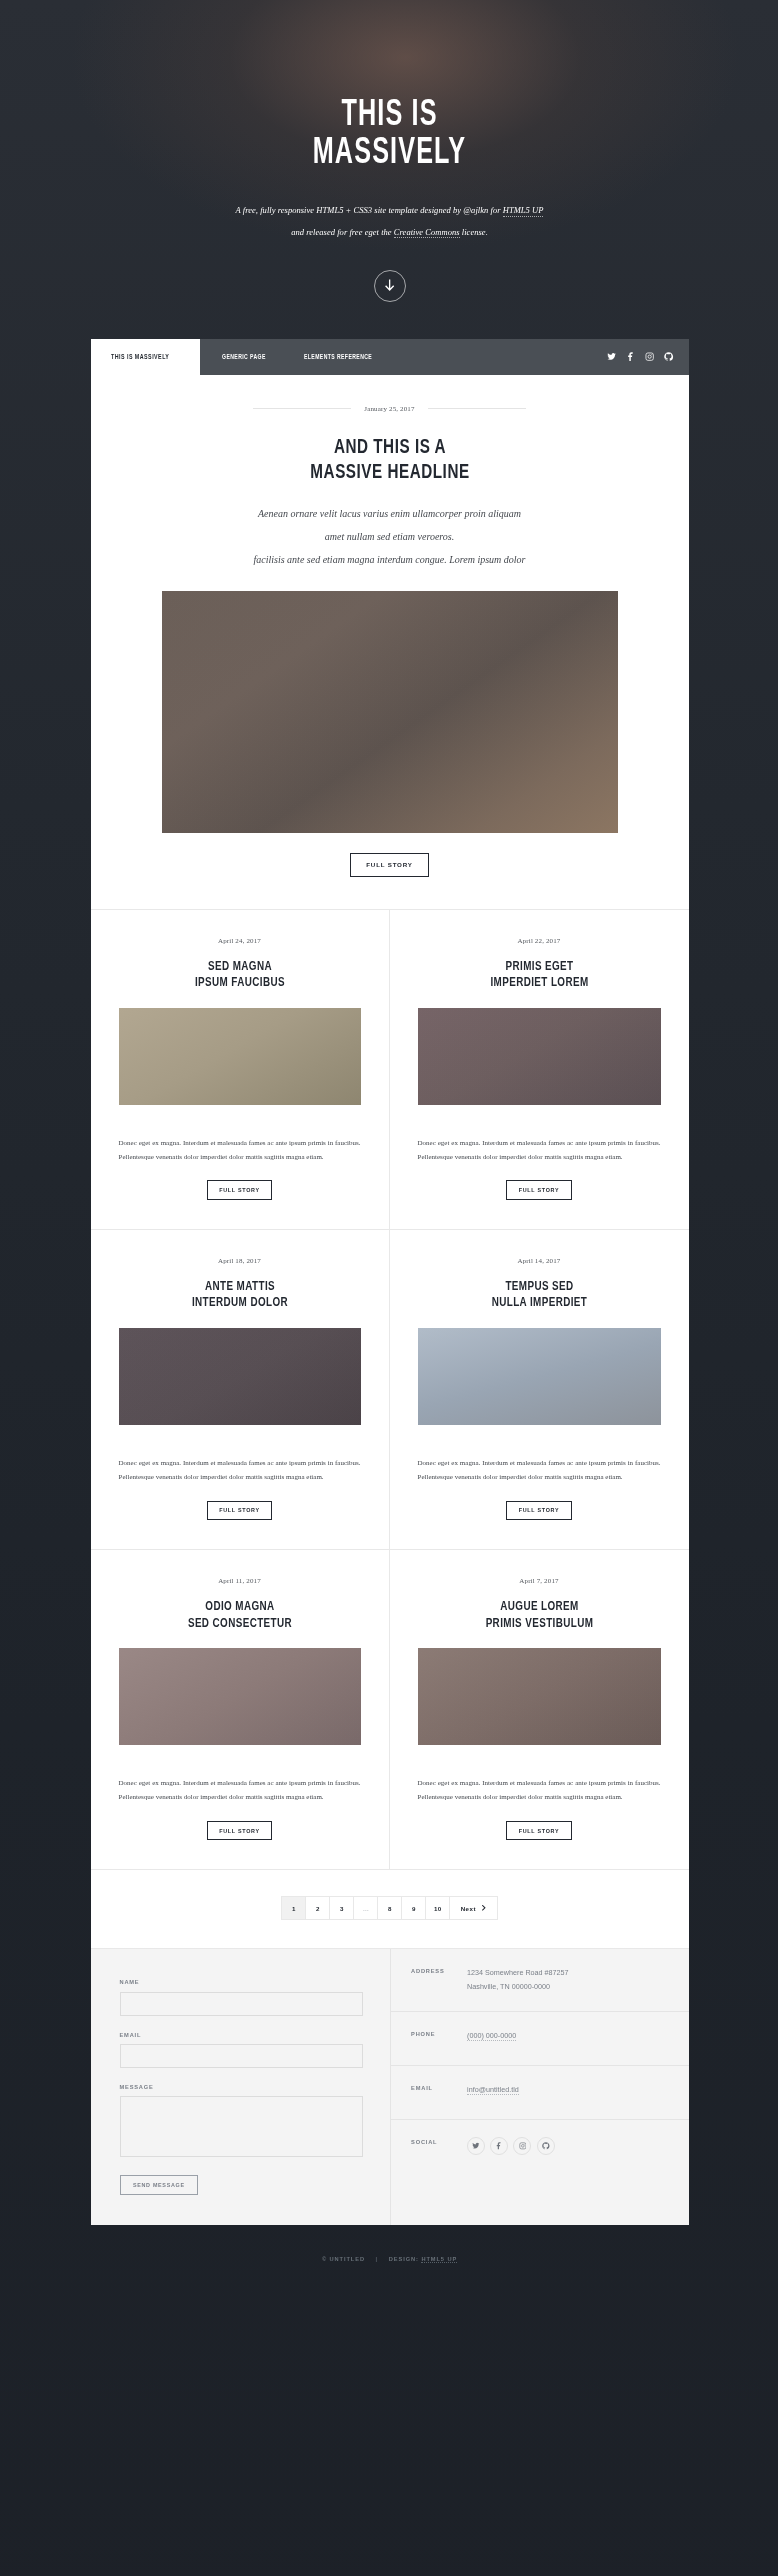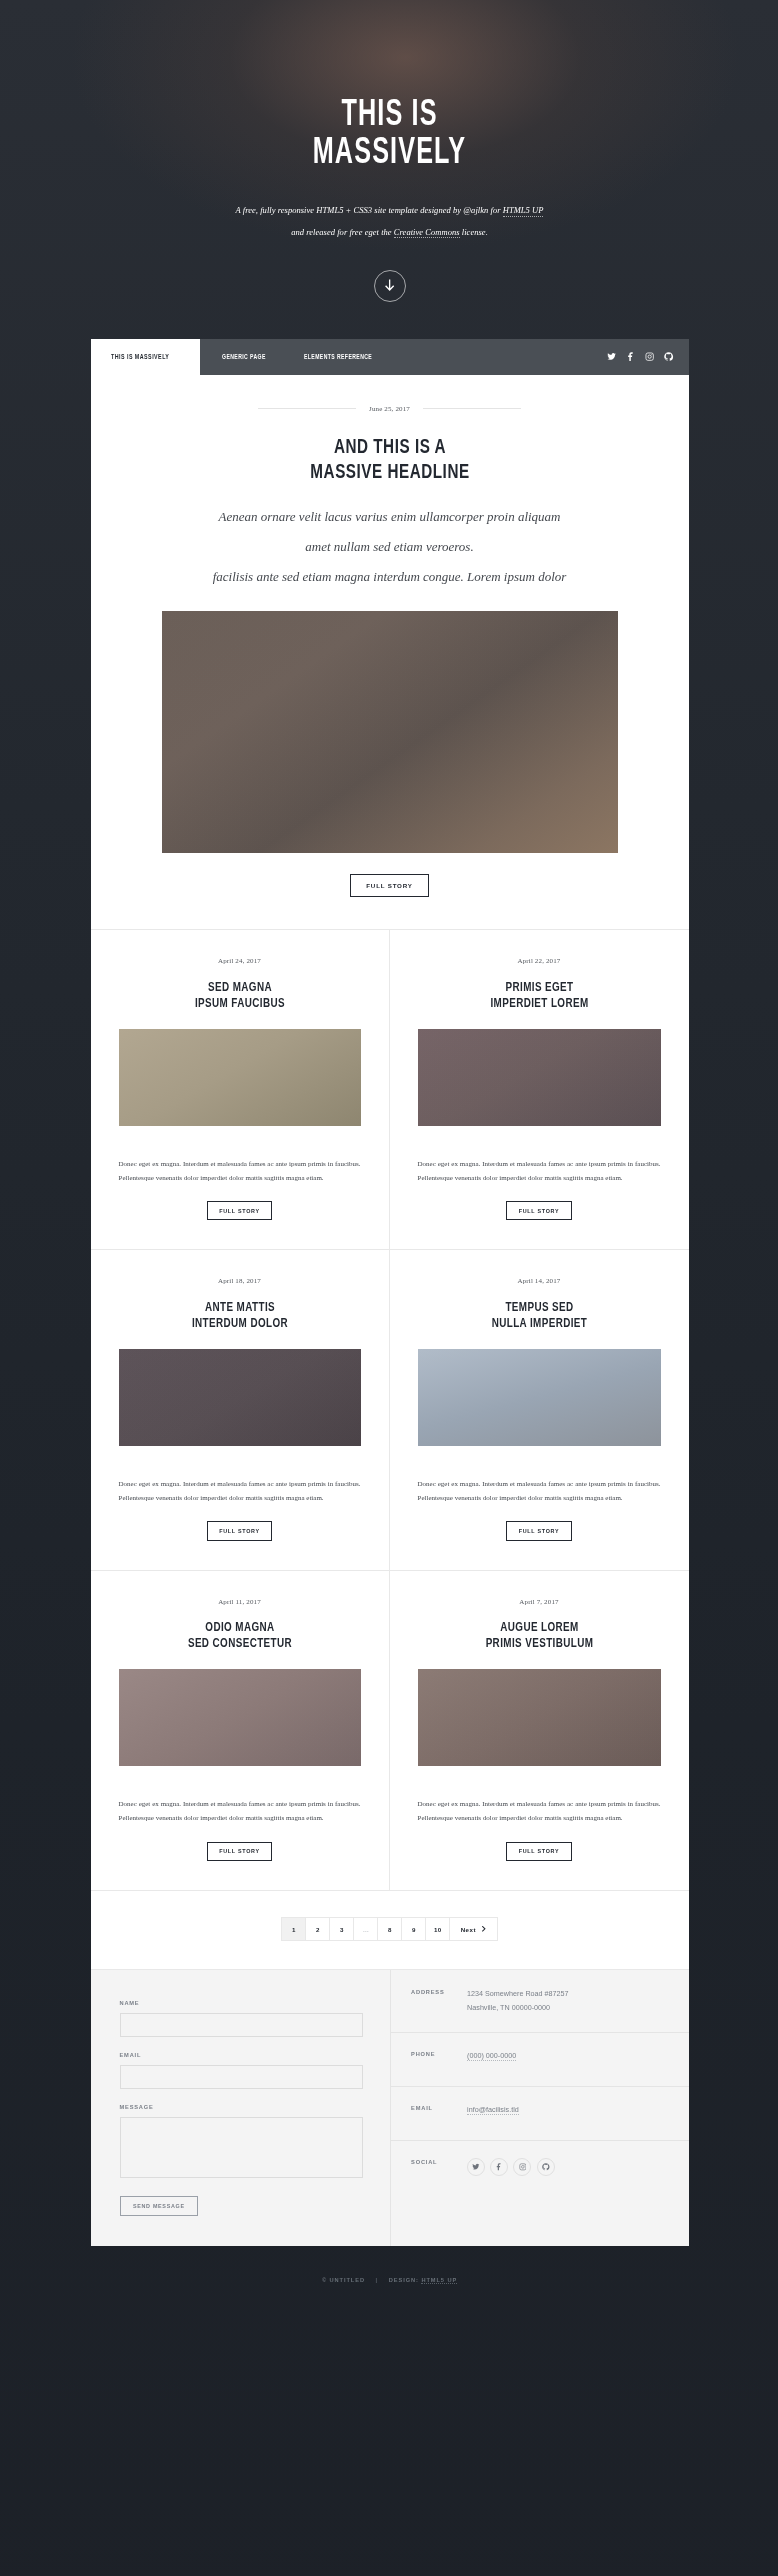--- a/index.html
+++ b/index.html
@@ -189,21 +189,21 @@
     line-height: 1.22;
     letter-spacing: 0.035em;
     text-transform: uppercase;
     color: #232830;
     transform: scaleX(0.74);
   }
   .featured .excerpt {
     margin-top: 18.5px;
     font-family: "Liberation Serif", serif;
     font-style: italic;
-    font-size: 13px;
+    font-size: 10px;
     line-height: 2.3;
     color: #44484e;
   }
   .featured .thumb {
     margin: 19.6px auto 0;
     width: 456px;
     height: 242px;
     background: linear-gradient(145deg, #6c6059 0%, #6f625b 28%, #5e544f 55%, #7d6b5d 82%, #8d7763 100%);
     position: relative;
   }
@@ -482,21 +482,21 @@
               <path d="M12 .5C5.7.5.6 5.6.6 11.9c0 5 3.3 9.3 7.8 10.8.6.1.8-.2.8-.6v-2c-3.2.7-3.9-1.5-3.9-1.5-.5-1.3-1.3-1.7-1.3-1.7-1-.7.1-.7.1-.7 1.1.1 1.7 1.2 1.7 1.2 1 1.8 2.7 1.3 3.4 1 .1-.8.4-1.3.7-1.6-2.6-.3-5.3-1.3-5.3-5.8 0-1.3.5-2.3 1.2-3.1-.1-.3-.5-1.5.1-3.2 0 0 1-.3 3.2 1.2a11 11 0 0 1 5.8 0c2.2-1.5 3.2-1.2 3.2-1.2.6 1.7.2 2.9.1 3.2.8.8 1.2 1.8 1.2 3.1 0 4.5-2.7 5.5-5.3 5.8.4.4.8 1.1.8 2.2v3.3c0 .4.2.7.8.6a11.4 11.4 0 0 0 7.8-10.8C23.4 5.6 18.3.5 12 .5z"></path>
             </svg>
           </a>
         </div>
       </div>
     </nav>
 
     <article class="featured">
       <div class="post-date-rule">
         <div class="rule"></div>
-        <span class="post-date">June 25, 2017</span>
+        <span class="post-date">January 25, 2017</span>
         <div class="rule"></div>
       </div>
       <h2>
         <span>AND THIS IS A</span><br>
         <span>MASSIVE HEADLINE</span>
       </h2>
       <div class="excerpt">
         <div>Aenean ornare velit lacus varius enim ullamcorper proin aliquam</div>
         <div>amet nullam sed etiam veroeros.</div>
         <div>facilisis ante sed etiam magna interdum congue. Lorem ipsum dolor</div>
@@ -559,21 +559,21 @@
               <div>1234 Somewhere Road #87257</div>
               <div>Nashville, TN 00000-0000</div>
             </div>
           </div>
           <div class="info-row">
             <div class="info-label">Phone</div>
             <div class="info-value"><a href="#">(000) 000-0000</a></div>
           </div>
           <div class="info-row">
             <div class="info-label">Email</div>
-            <div class="info-value"><a href="#">info@facilisis.tld</a></div>
+            <div class="info-value"><a href="#">info@untitled.tld</a></div>
           </div>
           <div class="info-row">
             <div class="info-label">Social</div>
             <div class="social-icons">
               <a href="#">
                 <svg width="7.7" height="7.7" viewBox="0 0 24 24" fill="currentColor">
                   <path d="M23 4.9a8.9 8.9 0 0 1-2.6.7 4.5 4.5 0 0 0 2-2.5 9 9 0 0 1-2.9 1.1A4.5 4.5 0 0 0 11.7 8 12.8 12.8 0 0 1 2.4 3.3a4.5 4.5 0 0 0 1.4 6A4.4 4.4 0 0 1 1.8 8.7v.1a4.5 4.5 0 0 0 3.6 4.4 4.5 4.5 0 0 1-2 .1 4.5 4.5 0 0 0 4.2 3.1A9 9 0 0 1 1 18.3a12.7 12.7 0 0 0 6.9 2c8.3 0 12.8-6.9 12.8-12.8v-.6A9 9 0 0 0 23 4.9z"></path>
                 </svg>
               </a>
               <a href="#">

